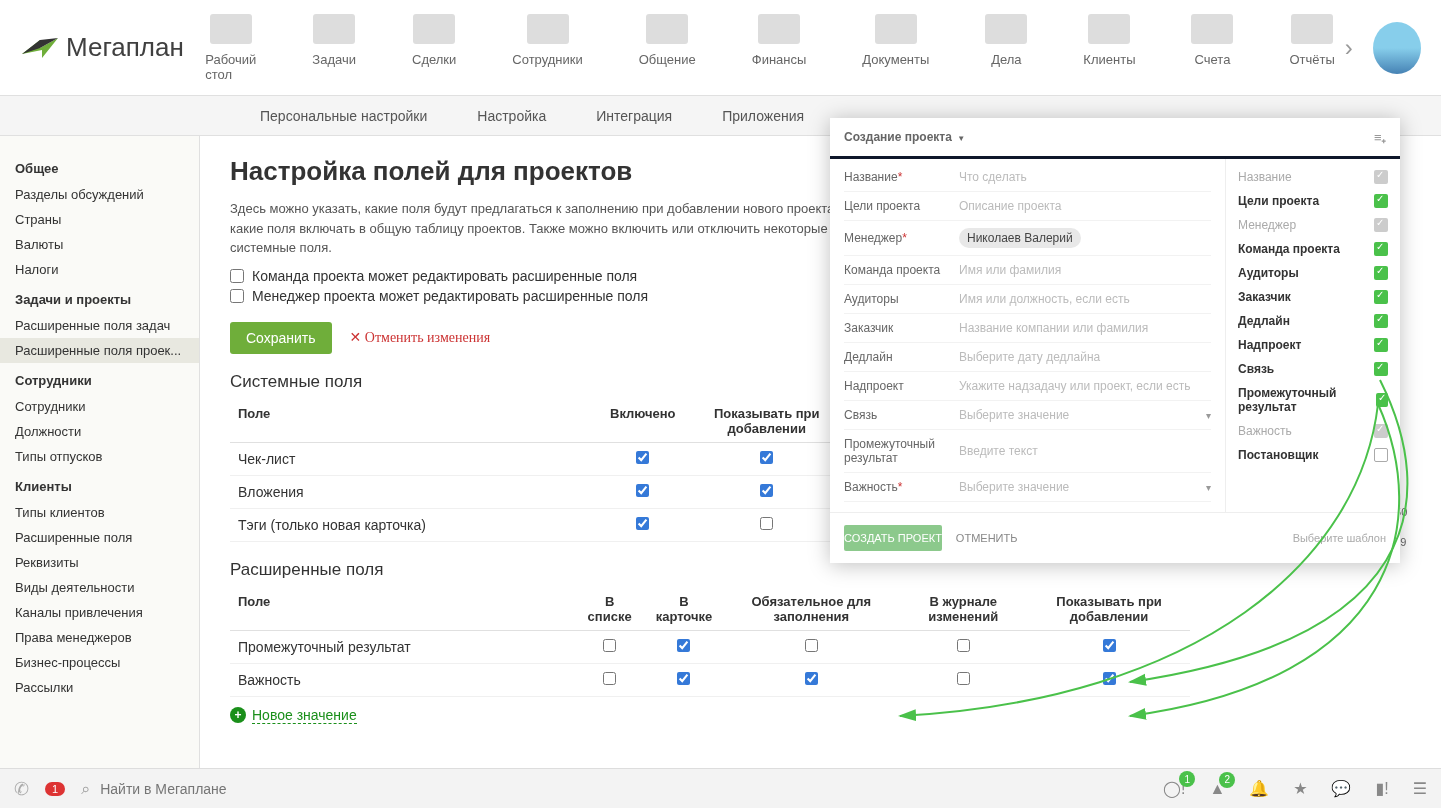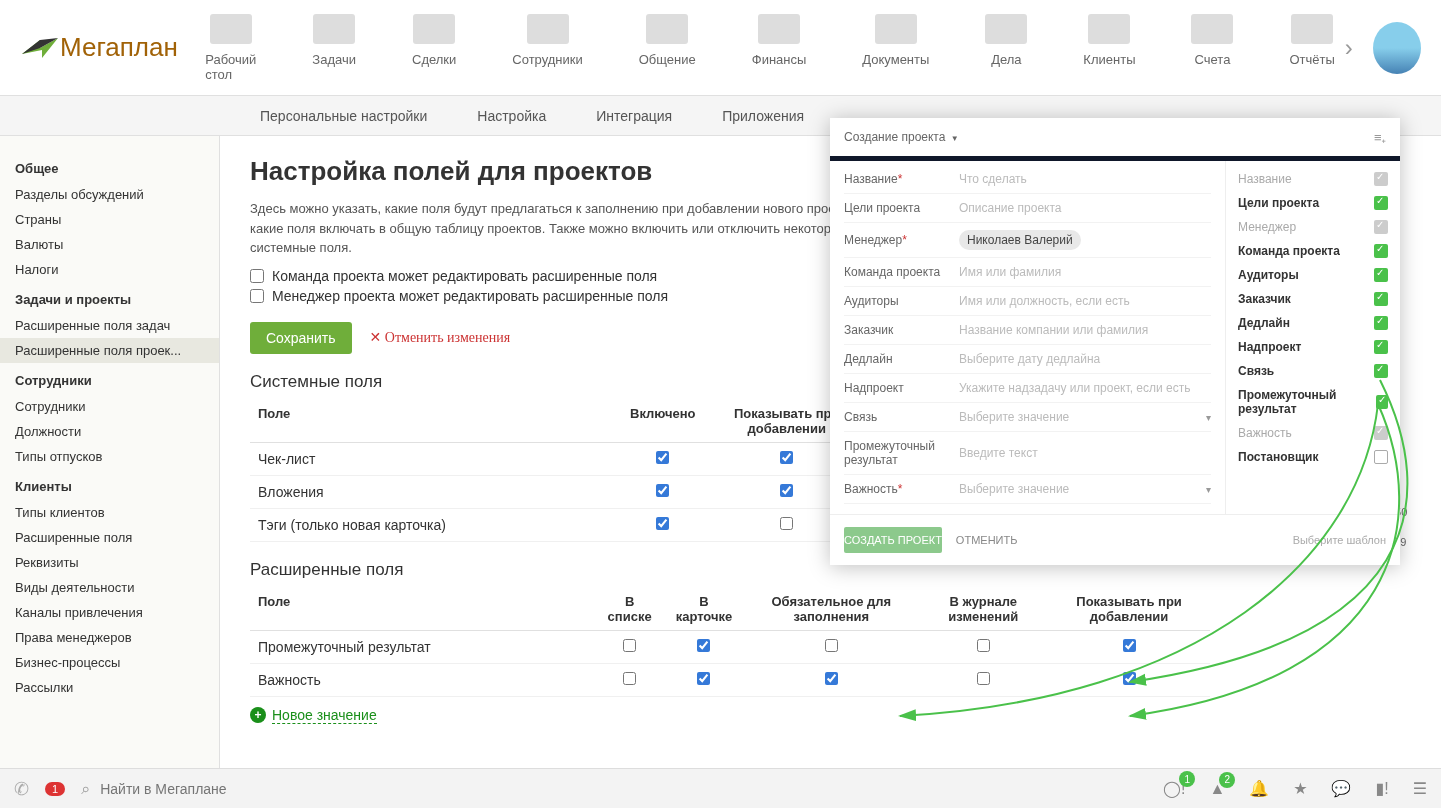--- a/index.html
+++ b/index.html
@@ -1,34 +1,34 @@
 <!DOCTYPE html>
 <html><head>
 <meta charset="utf-8">
 <style>
 * { box-sizing: border-box; margin: 0; padding: 0; }
 body { font-family: Arial, Helvetica, sans-serif; font-size: 13px; color: #333; background: #fff; width: 1441px; height: 808px; overflow: hidden; position: relative; }
 
 
 .topbar { height: 96px; display: flex; align-items: center; border-bottom: 1px solid #e0e0e0; padding: 0 20px; }
-.logo { display: flex; align-items: center; color: #a16207; font-size: 26px; font-weight: 300; width: 200px; }
+.logo { display: flex; align-items: center; gap: 6px; color: #404040; font-size: 26px; font-weight: 300; width: 200px; }
 .logo svg { width: 40px; height: 28px; }
 .topnav { display: flex; gap: 56px; flex: 1; justify-content: center; }
 .topnav-item { display: flex; flex-direction: column; align-items: center; gap: 8px; color: #666; font-size: 13px; cursor: pointer; }
 .topnav-icon { width: 42px; height: 30px; background: #ddd; border-radius: 3px; position: relative; }
 .avatar { width: 52px; height: 52px; border-radius: 50%; background: linear-gradient(to bottom, #87ceeb 0%, #87ceeb 50%, #4682b4 100%); margin-left: 20px; }
 .chevron-more { font-size: 24px; color: #999; cursor: pointer; margin-left: 10px; }
 
 
 .secnav { height: 40px; background: #f5f5f5; border-bottom: 1px solid #e0e0e0; display: flex; align-items: center; padding-left: 260px; gap: 50px; font-size: 14px; }
 .secnav-item { color: #555; cursor: pointer; }
 
 
 .main { display: flex; height: calc(100% - 96px - 40px - 40px); }
-.sidebar { width: 220px; background: #fafaf7; border-right: 1px solid #e0e0e0; padding: 15px 0; overflow-y: auto; }
+.sidebar { width: 200px; background: #fafaf7; border-right: 1px solid #e0e0e0; padding: 15px 0; overflow-y: auto; }
 .side-section-title { font-weight: bold; padding: 10px 15px 6px; font-size: 13px; }
 .side-item { padding: 5px 15px; font-size: 13px; color: #333; cursor: pointer; white-space: nowrap; overflow: hidden; text-overflow: ellipsis; }
 .side-item.active { background: #e8e8e0; }
 .content { flex: 1; padding: 20px 30px; overflow-y: auto; position: relative; }
 h1 { font-size: 26px; font-weight: bold; margin-bottom: 12px; }
 .desc { color: #555; font-size: 13px; line-height: 1.5; margin-bottom: 10px; max-width: 620px; }
 .checkbox-row { display: flex; align-items: center; gap: 8px; margin: 4px 0; font-size: 14px; }
 .checkbox-row input { width: 14px; height: 14px; }
 .action-row { margin: 18px 0; display: flex; gap: 18px; align-items: center; }
 .btn-save { background: #6fae3a; color: #fff; border: none; padding: 8px 16px; border-radius: 3px; font-size: 14px; cursor: pointer; }
@@ -38,21 +38,21 @@
 table.fields th { text-align: left; font-weight: bold; font-size: 13px; padding: 6px 8px; border-bottom: 1px solid #e0e0e0; vertical-align: top; }
 table.fields th:not(:first-child) { text-align: center; }
 table.fields td { padding: 8px 8px; font-size: 14px; border-bottom: 1px solid #f0f0f0; text-align: center; }
 table.fields td:first-child { text-align: left; }
 .add-new { color: #1a8f1a; font-size: 14px; cursor: pointer; display: flex; align-items: center; gap: 6px; margin-top: 10px; }
 .add-new-text { border-bottom: 1px dashed #1a8f1a; }
 .plus-circle { width: 16px; height: 16px; background: #1a8f1a; border-radius: 50%; color: #fff; display: inline-flex; align-items: center; justify-content: center; font-size: 12px; font-weight: bold; }
 
 
 .overlay { position: absolute; top: 118px; left: 830px; width: 570px; background: #fff; box-shadow: 0 2px 20px rgba(0,0,0,0.25); z-index: 100; }
-.ov-head { display: flex; justify-content: space-between; align-items: center; padding: 10px 14px; border-bottom: 5px solid #0f172a; }
+.ov-head { display: flex; justify-content: space-between; align-items: center; padding: 10px 14px; border-bottom: 3px solid #0f172a; font-weight: bold; }
 .ov-title { font-size: 12px; color: #666; }
 .ov-title .caret { font-size: 8px; margin-left: 2px; }
 .ov-body { display: flex; }
 .ov-form { flex: 1; padding: 4px 14px 10px; }
 .ov-row { display: flex; align-items: center; padding: 7px 0; border-bottom: 1px solid #f2f2f2; }
 .ov-label { width: 115px; font-size: 12px; color: #666; }
 .ov-label .req { color: #c33; }
 .ov-value { flex: 1; font-size: 12px; color: #bbb; }
 .ov-value .tag-chip { background: #e8e8e8; padding: 3px 8px; border-radius: 10px; color: #444; display: inline-block; }
 .ov-chevron { color: #999; font-size: 10px; }

